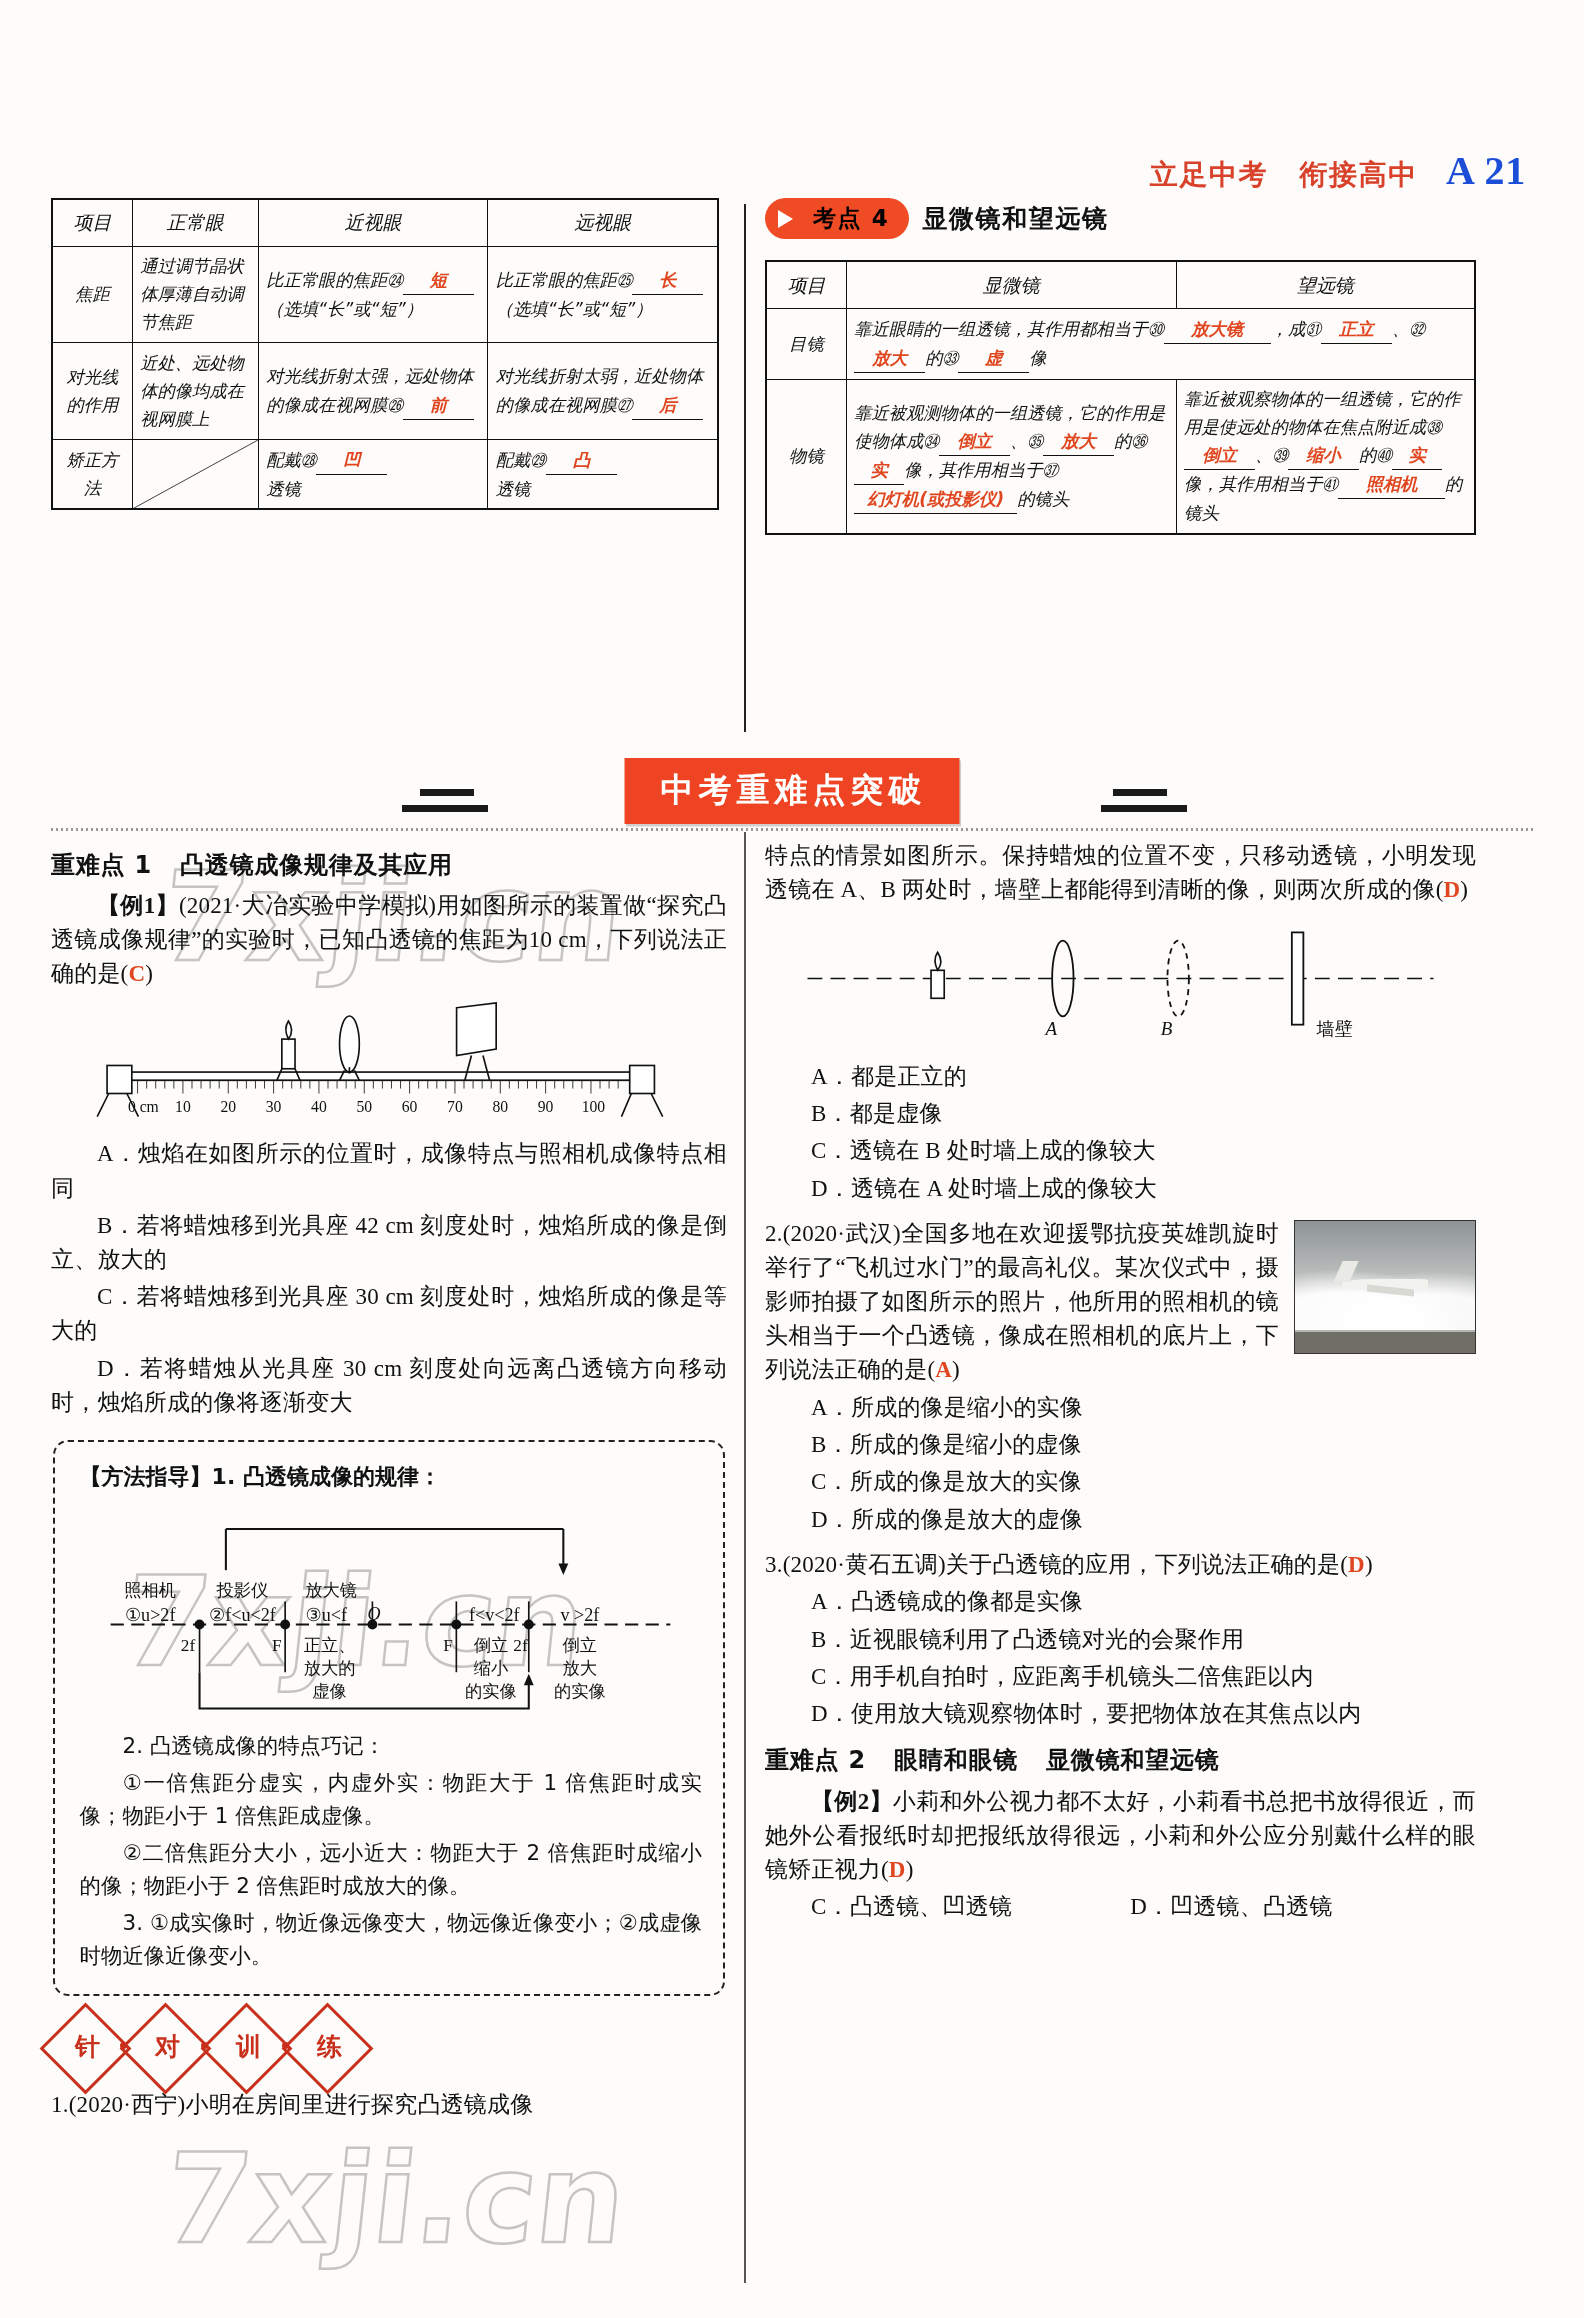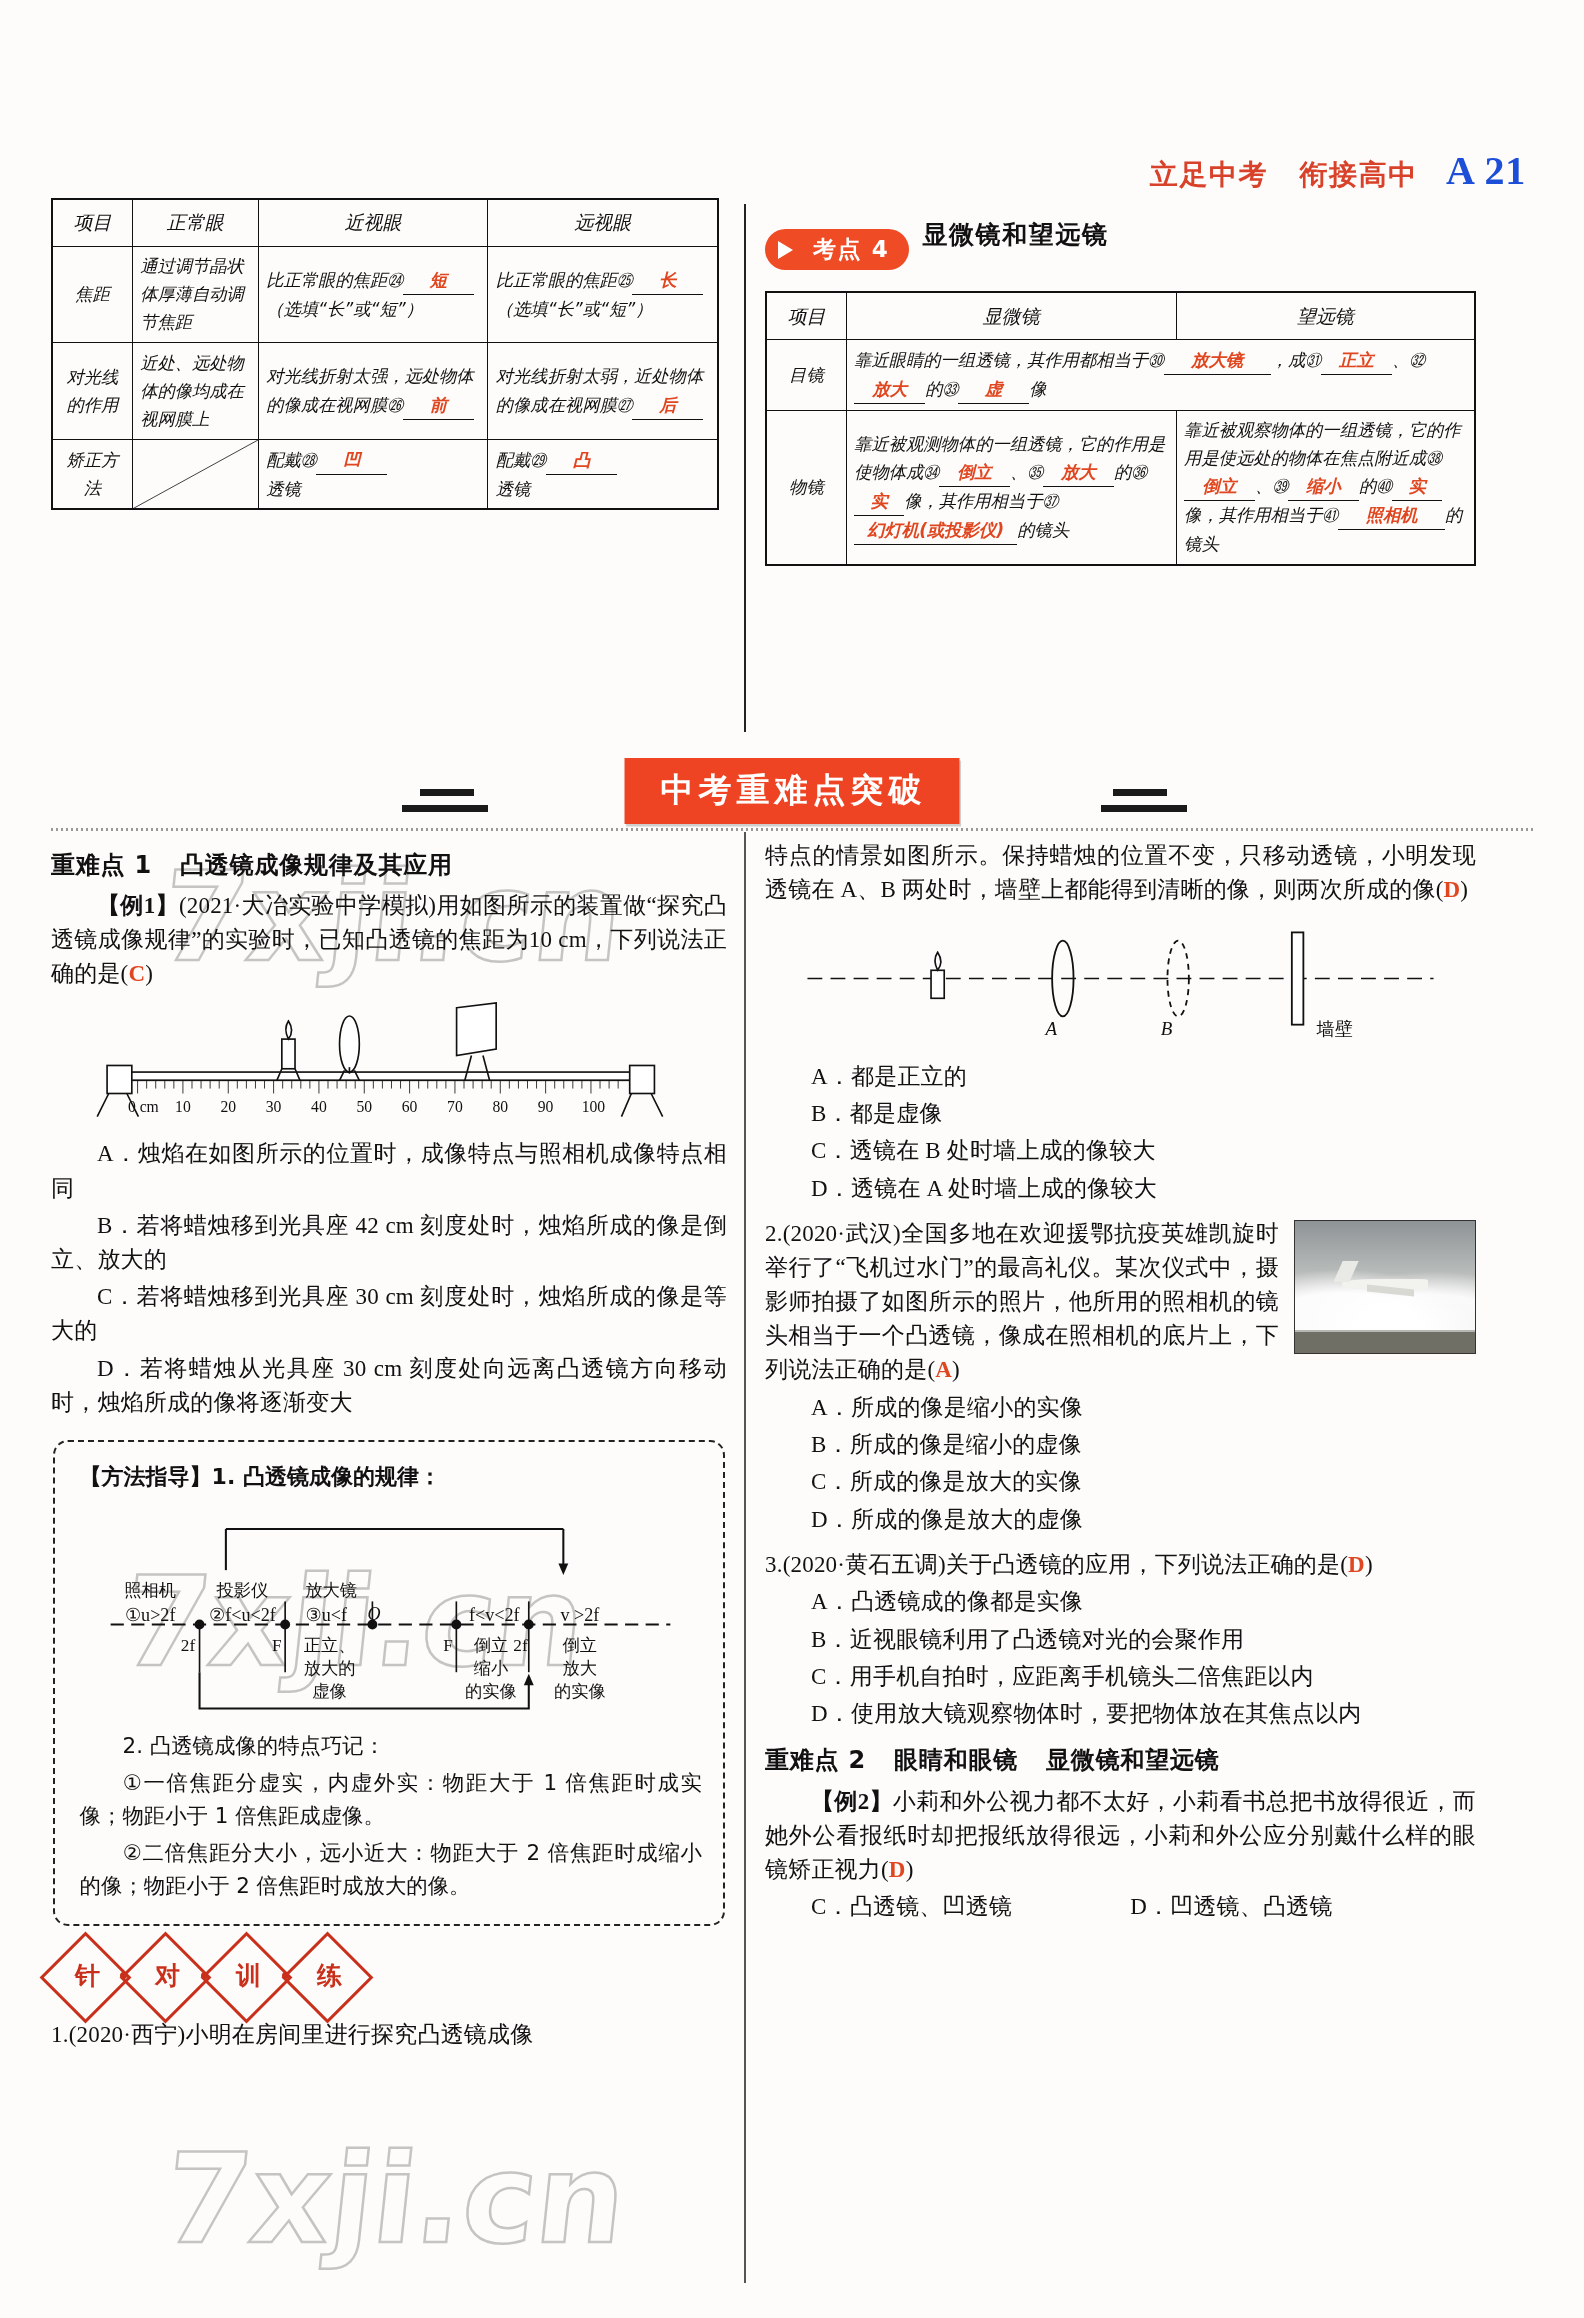--- a/index.html
+++ b/index.html
@@ -67,27 +67,26 @@
   .blank.wide{min-width:97px;}
   .blank.xwide{min-width:153px;}
   .num{font-size:15.7px;}
   .slashcell{position:relative;}
   .slashcell svg{position:absolute; left:0; top:0; width:100%; height:100%;}
 
   
   .kaodian-row{display:flex; align-items:center; gap:13px; margin-bottom:21.4px;}
   .pill{
     position:relative;
-    background:#ef4b24; color:#ffffff;
+    background:#ef4b24; color:#000000;
     border-radius:21.4px;
     padding:5px 20px 5px 48px;
     font-family:"DejaVu Sans","Liberation Sans",sans-serif;
     font-weight:bold; font-size:23px; letter-spacing:1.6px;
     display:inline-block;
-    margin-top:31px;
   }
   .pill .tri{
     position:absolute; left:13px; top:50%; transform:translateY(-50%);
     width:0;height:0;border-left:15px solid #fff;
     border-top:9px solid transparent;border-bottom:9px solid transparent;
   }
   .kd-title{
     font-family:"DejaVu Sans","Liberation Sans",sans-serif;
     font-weight:bold; font-size:25px; letter-spacing:1.6px; color:#111;
   }
@@ -497,20 +496,21 @@
           </g>
 
           <path d="M118 208 L118 252 L518 252 L518 216" stroke="#111" stroke-width="2.5" fill="none"></path>
           <path d="M512 224 L518 210 L524 224 Z" fill="#111"></path>
         </svg>
       </div>
 
       <p class="mb-ind">2. 凸透镜成像的特点巧记：</p>
       <p class="mb-ind">①一倍焦距分虚实，内虚外实：物距大于 1 倍焦距时成实像；物距小于 1 倍焦距成虚像。</p>
       <p class="mb-ind">②二倍焦距分大小，远小近大：物距大于 2 倍焦距时成缩小的像；物距小于 2 倍焦距时成放大的像。</p>
+      <p class="mb-ind">3. ①成实像时，物近像远像变大，物远像近像变小；②成虚像时物近像近像变小。</p>
     </div>
 
     <div class="zdxl">
       <div class="dia" style="left:1.6px;">
           <span>针</span>
         </div>
       <div class="dot" style="left:69px;"></div>
       <div class="dia" style="left:82px;">
           <span>对</span>
         </div>

